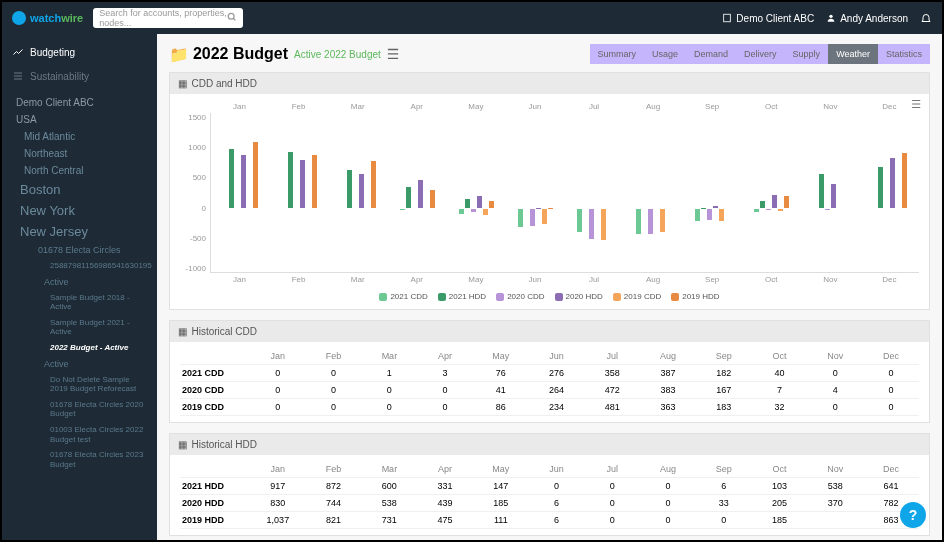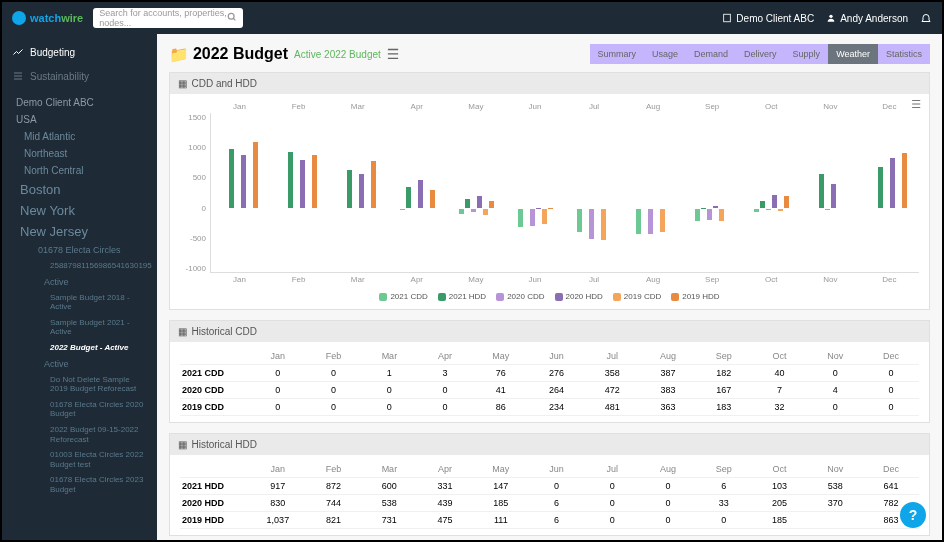--- a/index.html
+++ b/index.html
@@ -123,21 +123,20 @@
         <div class="sb-item l3">New Jersey</div>
         <div class="sb-item l4">01678 Electa Circles</div>
         <div class="sb-item l6">25887981156986541630195</div>
         <div class="sb-item l5">Active</div>
         <div class="sb-item l6">Sample Budget 2018 - Active</div>
         <div class="sb-item l6">Sample Budget 2021 - Active</div>
         <div class="sb-item l6 bold">2022 Budget - Active</div>
         <div class="sb-item l5">Active</div>
         <div class="sb-item l6">Do Not Delete Sample 2019 Budget Reforecast</div>
         <div class="sb-item l6">01678 Electa Circles 2020 Budget</div>
-        <div class="sb-item l6">2022 Budget 09-15-2022 Reforecast</div>
         <div class="sb-item l6">01003 Electa Circles 2022 Budget test</div>
         <div class="sb-item l6">01678 Electa Circles 2023 Budget</div>
       </div>
     </div>
     <div class="main">
       <div class="title-row">
         <div class="title">
           <span>📁</span>
           <span>2022 Budget</span>
         </div>

